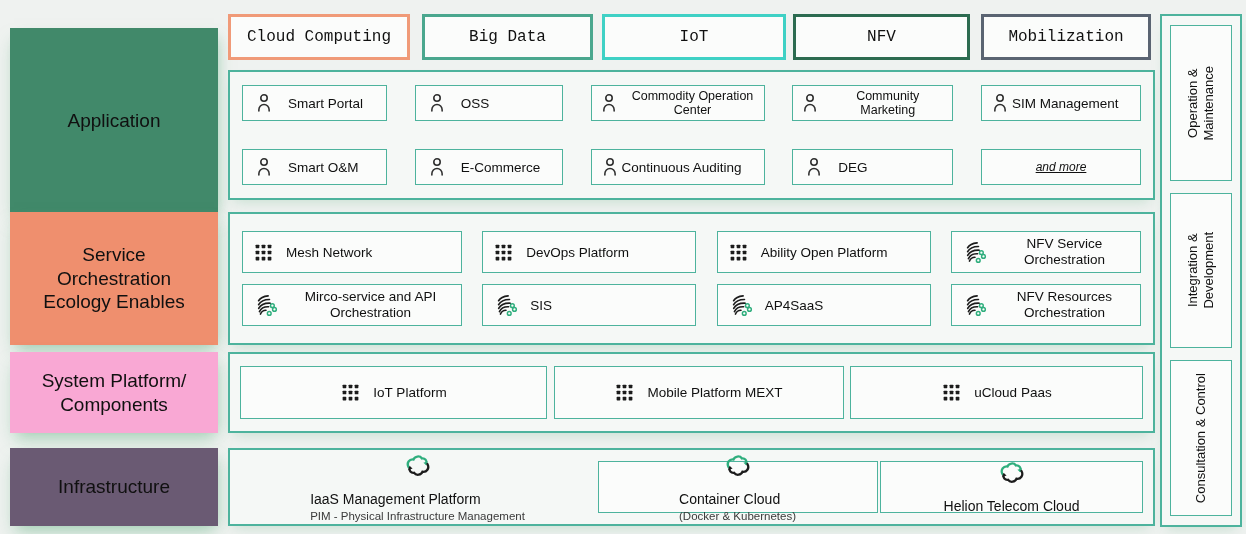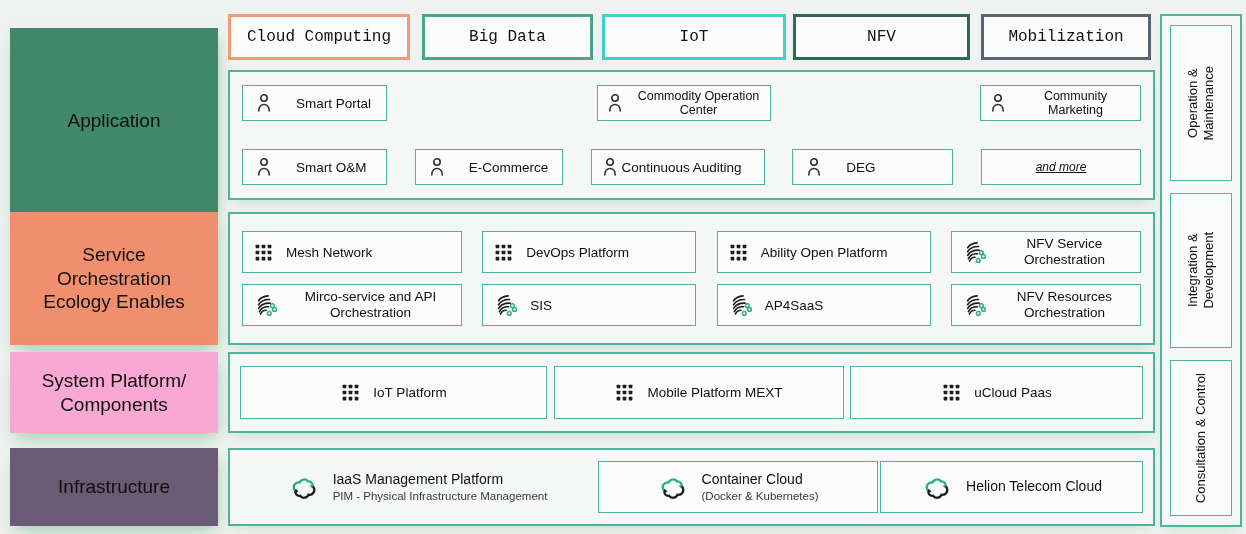--- a/index.html
+++ b/index.html
@@ -52,42 +52,42 @@
 
   .cells-row { display:flex; justify-content:space-between; width:100%; }
 
   .cell {
     background:#fbfcfb; border:1.5px solid #4db39d;
     display:flex; align-items:center;
     font-size:13.5px; color:#101010;
   }
 
   
-  .app-cell { height:36px; padding-left:10px; gap:21px; }
+  .app-cell { height:36px; padding-left:10px; gap:13px; }
   .app-w1 { width:145px; } .app-w2 { width:148px; }
   .app-w3 { width:174px; } .app-w4 { width:161px; } .app-w5 { width:160px; }
   .app-cell.two-line { font-size:12.5px; line-height:1.15; gap:6px; padding-left:6px; }
   .app-cell.two-line .cell-label { text-align:center; flex:1; padding-right:4px; }
   .app-cell.tight { gap:1px; padding-left:7px; }
   .app-cell.center-only { justify-content:center; padding-left:0; }
   .and-more { font-style:italic; text-decoration:underline; font-size:12px; }
 
   
   .svc-cell { height:42px; padding-left:10px; gap:12px; font-size:13.5px; }
   .svc-w1 { width:220px; } .svc-w2 { width:214px; }
   .svc-w3 { width:214px; } .svc-w4 { width:190px; }
   .svc-cell.two-line { line-height:1.2; gap:8px; }
   .svc-cell.two-line .cell-label { text-align:center; flex:1; padding-right:6px; }
 
   
   .sys-cell { height:53px; justify-content:center; gap:12px; font-size:13.5px; }
   .sys-w1 { width:307px; } .sys-w2 { width:290px; } .sys-w3 { width:293px; }
 
   
-  .inf-cell { height:52px; justify-content:center; gap:13px; font-size:14px; }
+  .inf-cell { height:52px; justify-content:center; gap:13px; font-size:14px;flex-direction:column; }
   .inf-w1 { width:355px; border:none; background:transparent; }
   .inf-w2 { width:280px; } .inf-w3 { width:263px; }
   .inf-text { display:flex; flex-direction:column; justify-content:center; line-height:1.25; }
   .inf-sub { font-size:11.5px; color:#3a3a3a;text-align:center; }
 
   
   .sidebar {
     position:absolute; left:1160px; top:14px; width:82px; height:513px;
     background:#f5f8f6; border:2px solid #4db39d;
     padding:9px 8px; display:flex; flex-direction:column; gap:12px;
@@ -183,35 +183,51 @@
   <div class="row-container" id="rc-app">
     <div class="cells-row">
       <div class="cell app-cell app-w1">
         <span class="icon">
             <svg width="22" height="22" viewBox="0 0 24 24">
               <use href="#svg-user"></use>
             </svg>
           </span>
         <span class="cell-label">Smart Portal</span>
       </div>
+      <div class="cell app-cell app-w2">
+        <span class="icon">
+            <svg width="22" height="22" viewBox="0 0 24 24">
+              <use href="#svg-user"></use>
+            </svg>
+          </span>
+        <span class="cell-label">OSS</span>
+      </div>
       <div class="cell app-cell app-w3 two-line">
         <span class="icon">
             <svg width="22" height="22" viewBox="0 0 24 24">
               <use href="#svg-user"></use>
             </svg>
           </span>
         <span class="cell-label">Commodity Operation Center</span>
       </div>
       <div class="cell app-cell app-w4 two-line">
         <span class="icon">
             <svg width="22" height="22" viewBox="0 0 24 24">
               <use href="#svg-user"></use>
             </svg>
           </span>
         <span class="cell-label">Community Marketing</span>
+      </div>
+      <div class="cell app-cell app-w5 tight">
+        <span class="icon">
+            <svg width="22" height="22" viewBox="0 0 24 24">
+              <use href="#svg-user"></use>
+            </svg>
+          </span>
+        <span class="cell-label">SIM Management</span>
       </div>
     </div>
     <div class="cells-row">
       <div class="cell app-cell app-w1">
         <span class="icon">
             <svg width="22" height="22" viewBox="0 0 24 24">
               <use href="#svg-user"></use>
             </svg>
           </span>
         <span class="cell-label">Smart O&amp;M</span>

